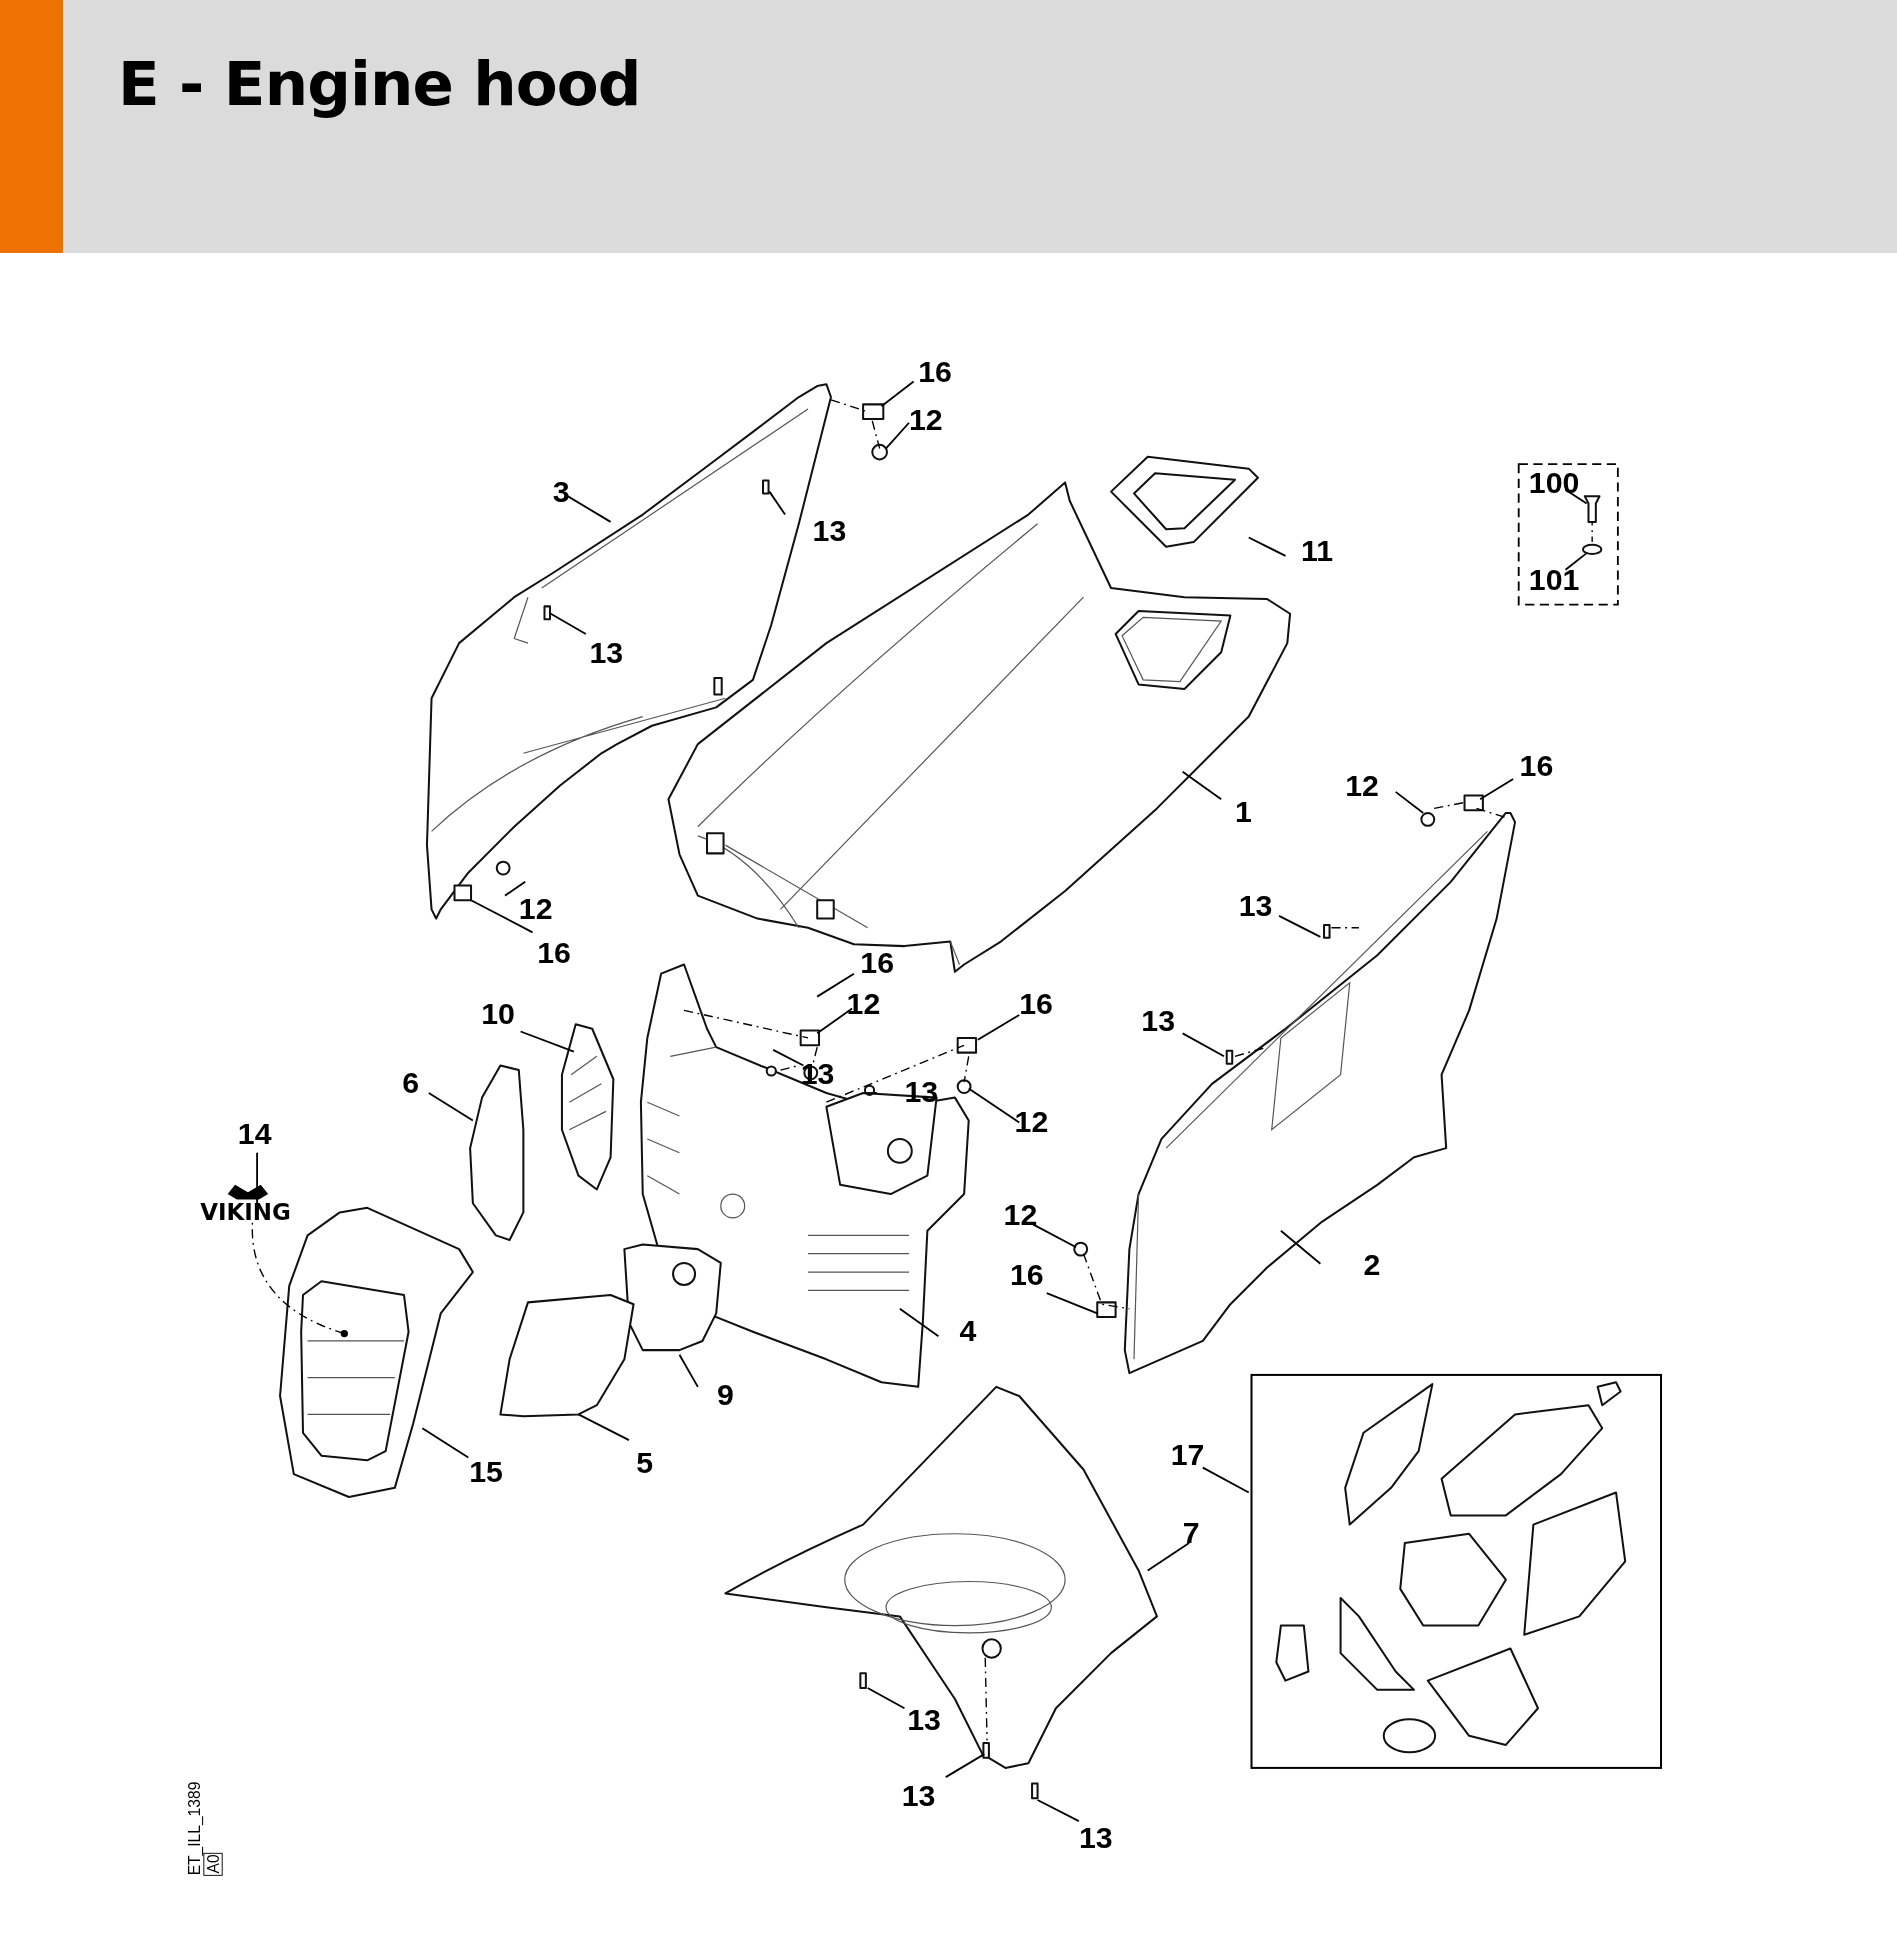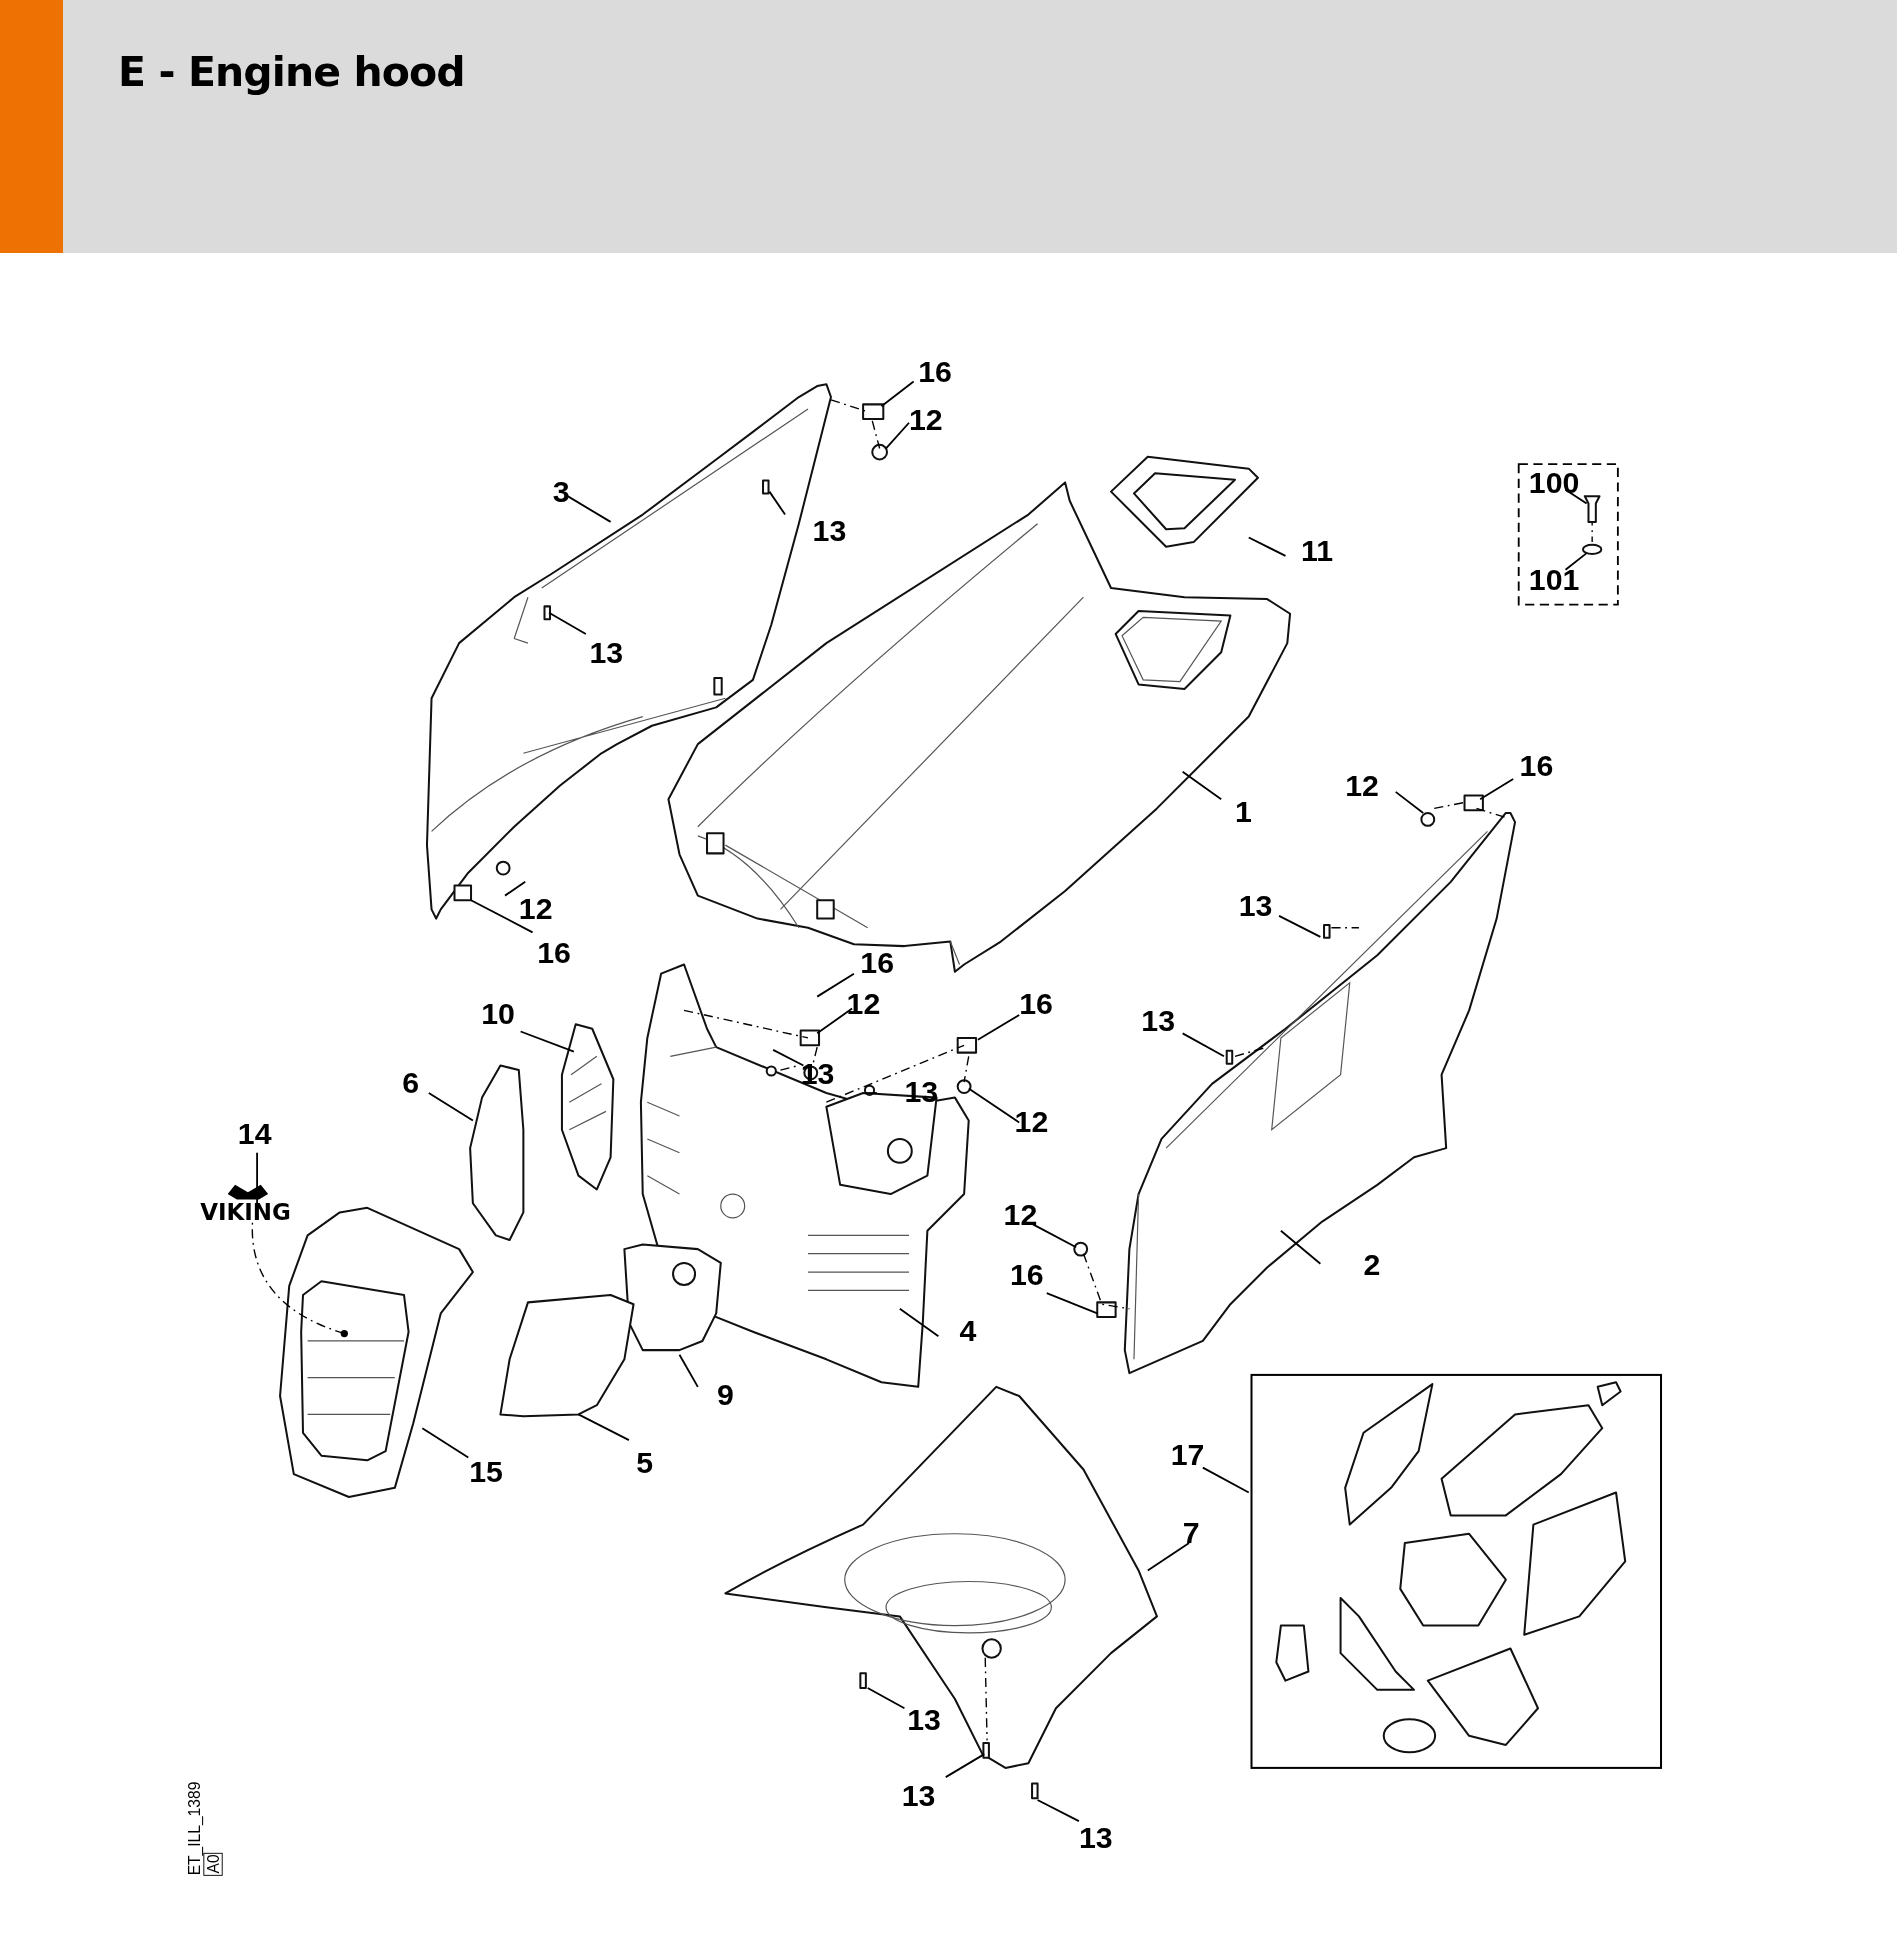--- a/index.html
+++ b/index.html
@@ -1,19 +1,19 @@
 <!DOCTYPE html>
 <html style="font-size:14.7px"><head>
 <meta charset="utf-8">
 <style>
   html,body{margin:0;padding:0;background:#ffffff;}
   body{width:1897px;height:1951px;position:relative;overflow:hidden;font-family:"Liberation Sans",sans-serif;}
   .header{position:absolute;left:0;top:0;width:1897px;height:253px;background:#dadbda;}
   .accent{position:absolute;left:0;top:0;width:63px;height:253px;background:#ee7203;}
-  .title{position:absolute;left:118px;top:48px;font-family:"DejaVu Sans",sans-serif;font-weight:bold;font-size:41px;color:#000;letter-spacing:-0.9px;}
+  .title{position:absolute;left:118px;top:48px;font-family:"DejaVu Sans",sans-serif;font-weight:bold;font-size:61px;color:#000;letter-spacing:-0.9px;}
   svg.diagram{position:absolute;left:0;top:0;width:1897px;height:1951px;}
   .part{fill:#ffffff;stroke:#111;stroke-width:2.2;stroke-linejoin:round;}
   .shade{fill:none;stroke:#555;stroke-width:1.3;}
   .leader{stroke:#000;stroke-width:2;fill:none;}
   .dash{stroke:#000;stroke-width:1.5;fill:none;stroke-dasharray:10 5 2 5;}
   .callout{font-family:"Liberation Sans",sans-serif;font-weight:bold;font-size:33px;fill:#000;}
   .code{font-family:"Liberation Sans",sans-serif;font-size:17px;fill:#000;}
   .logo{font-family:"DejaVu Sans",sans-serif;font-weight:bold;font-size:25px;fill:#000;}
 </style>
 </head>

